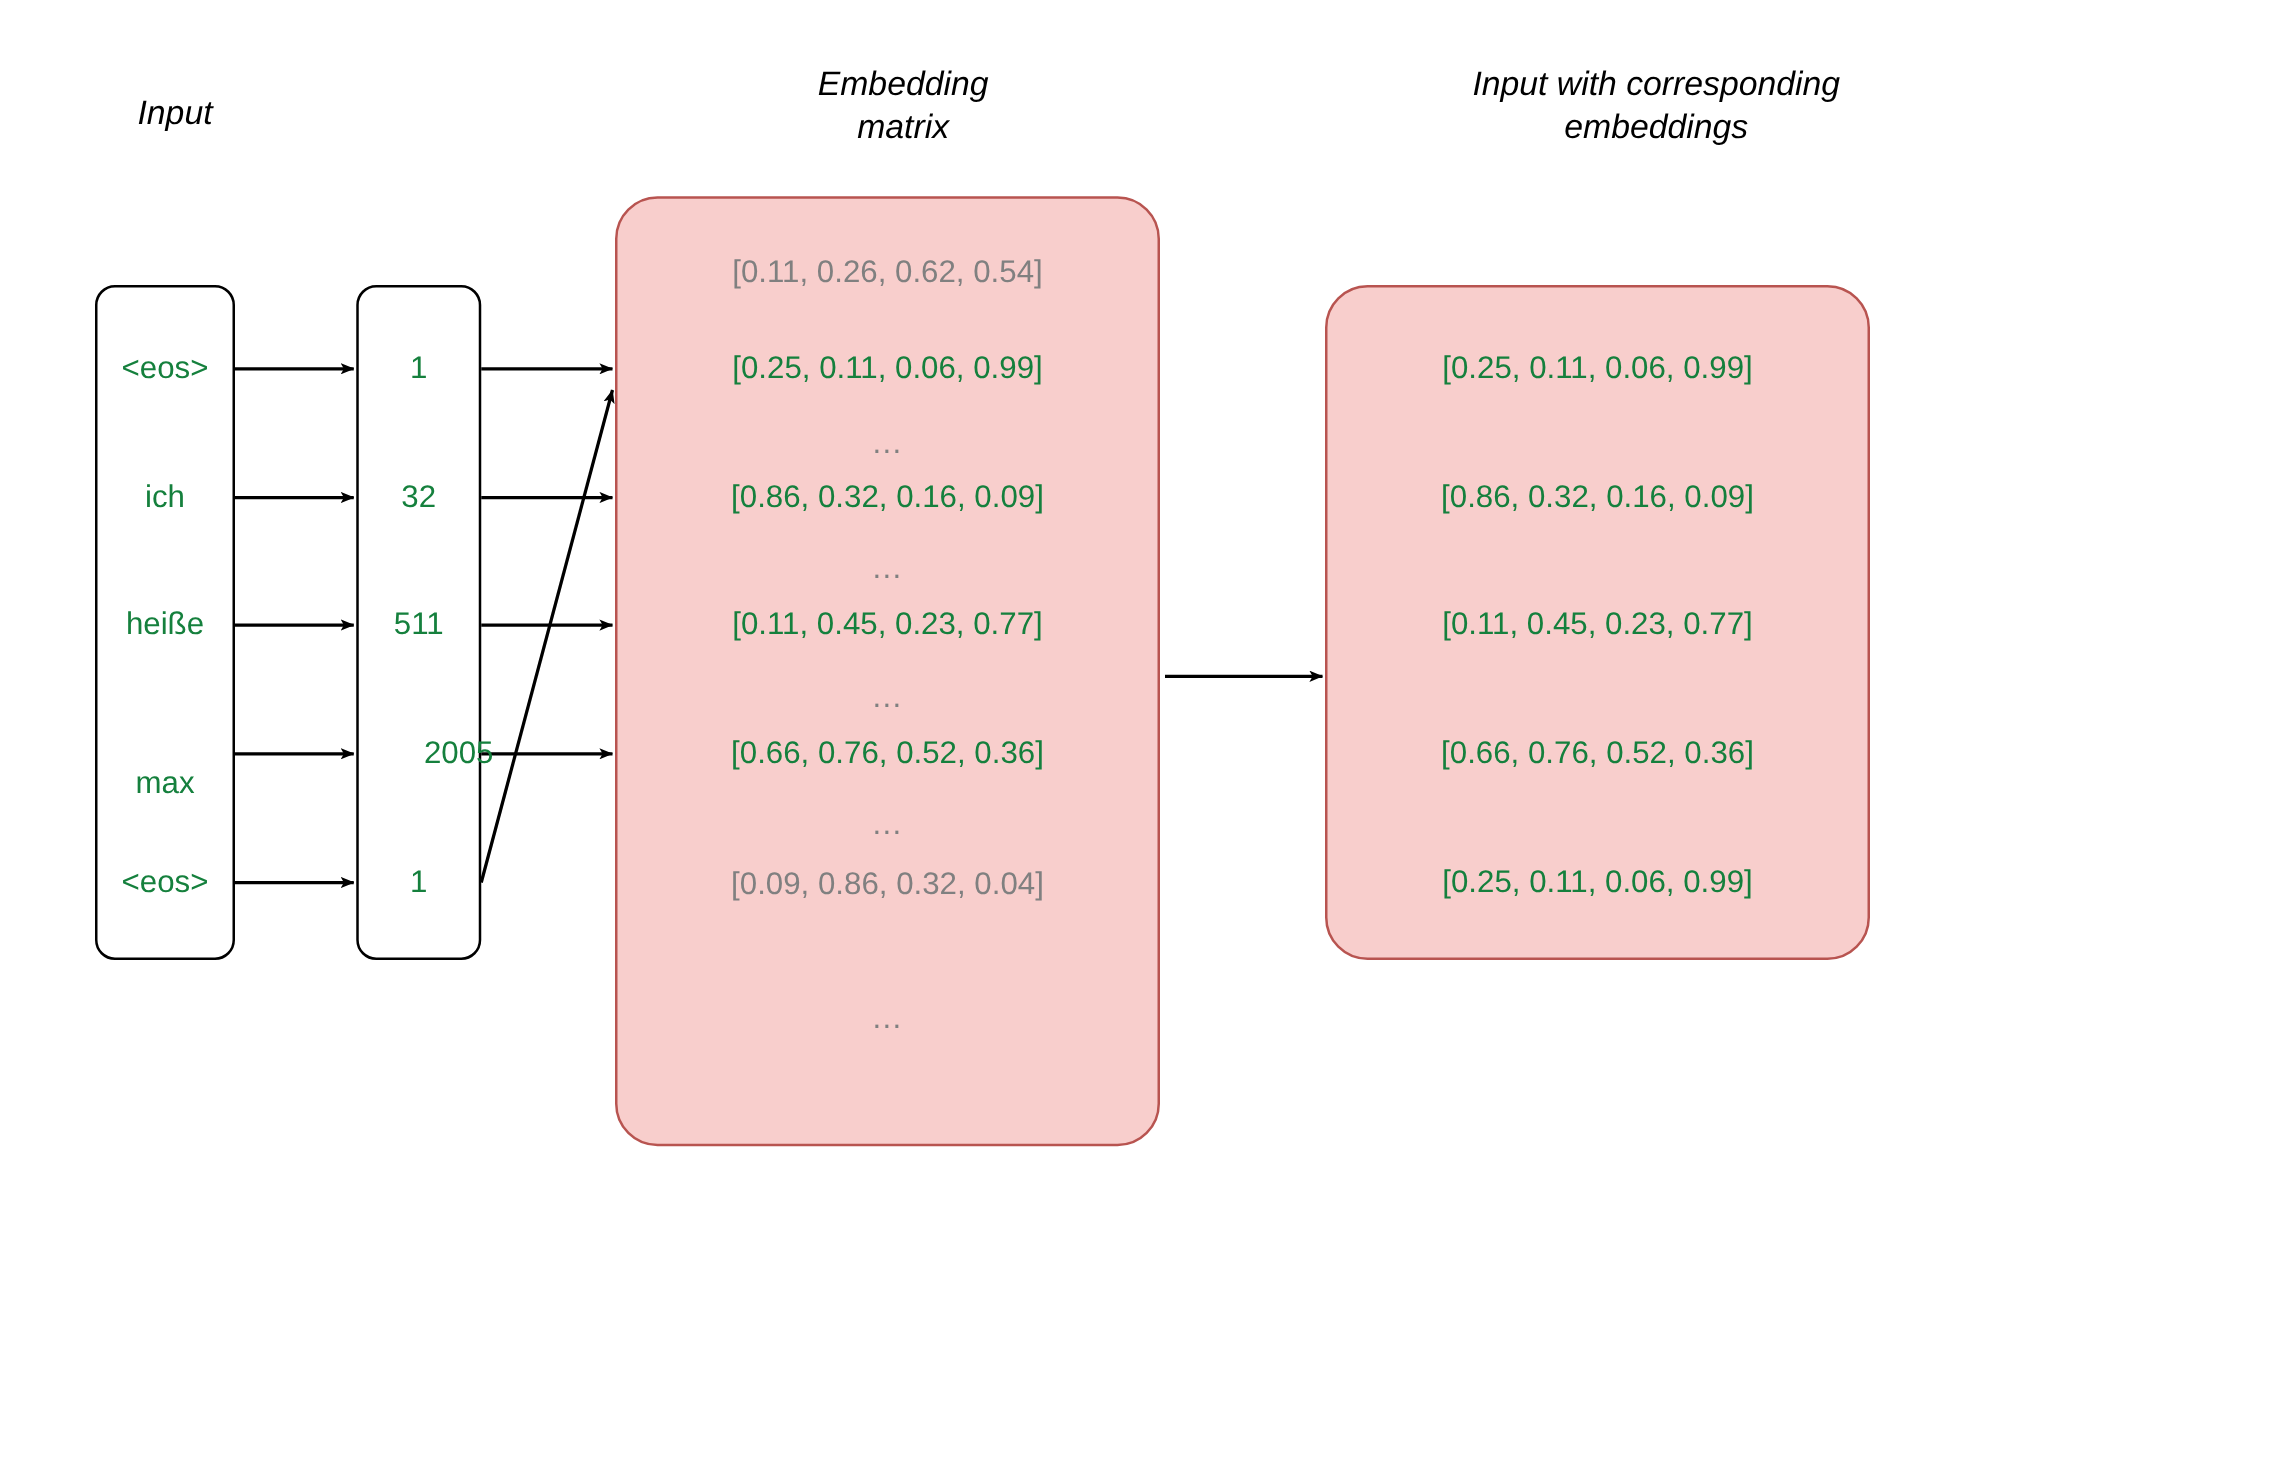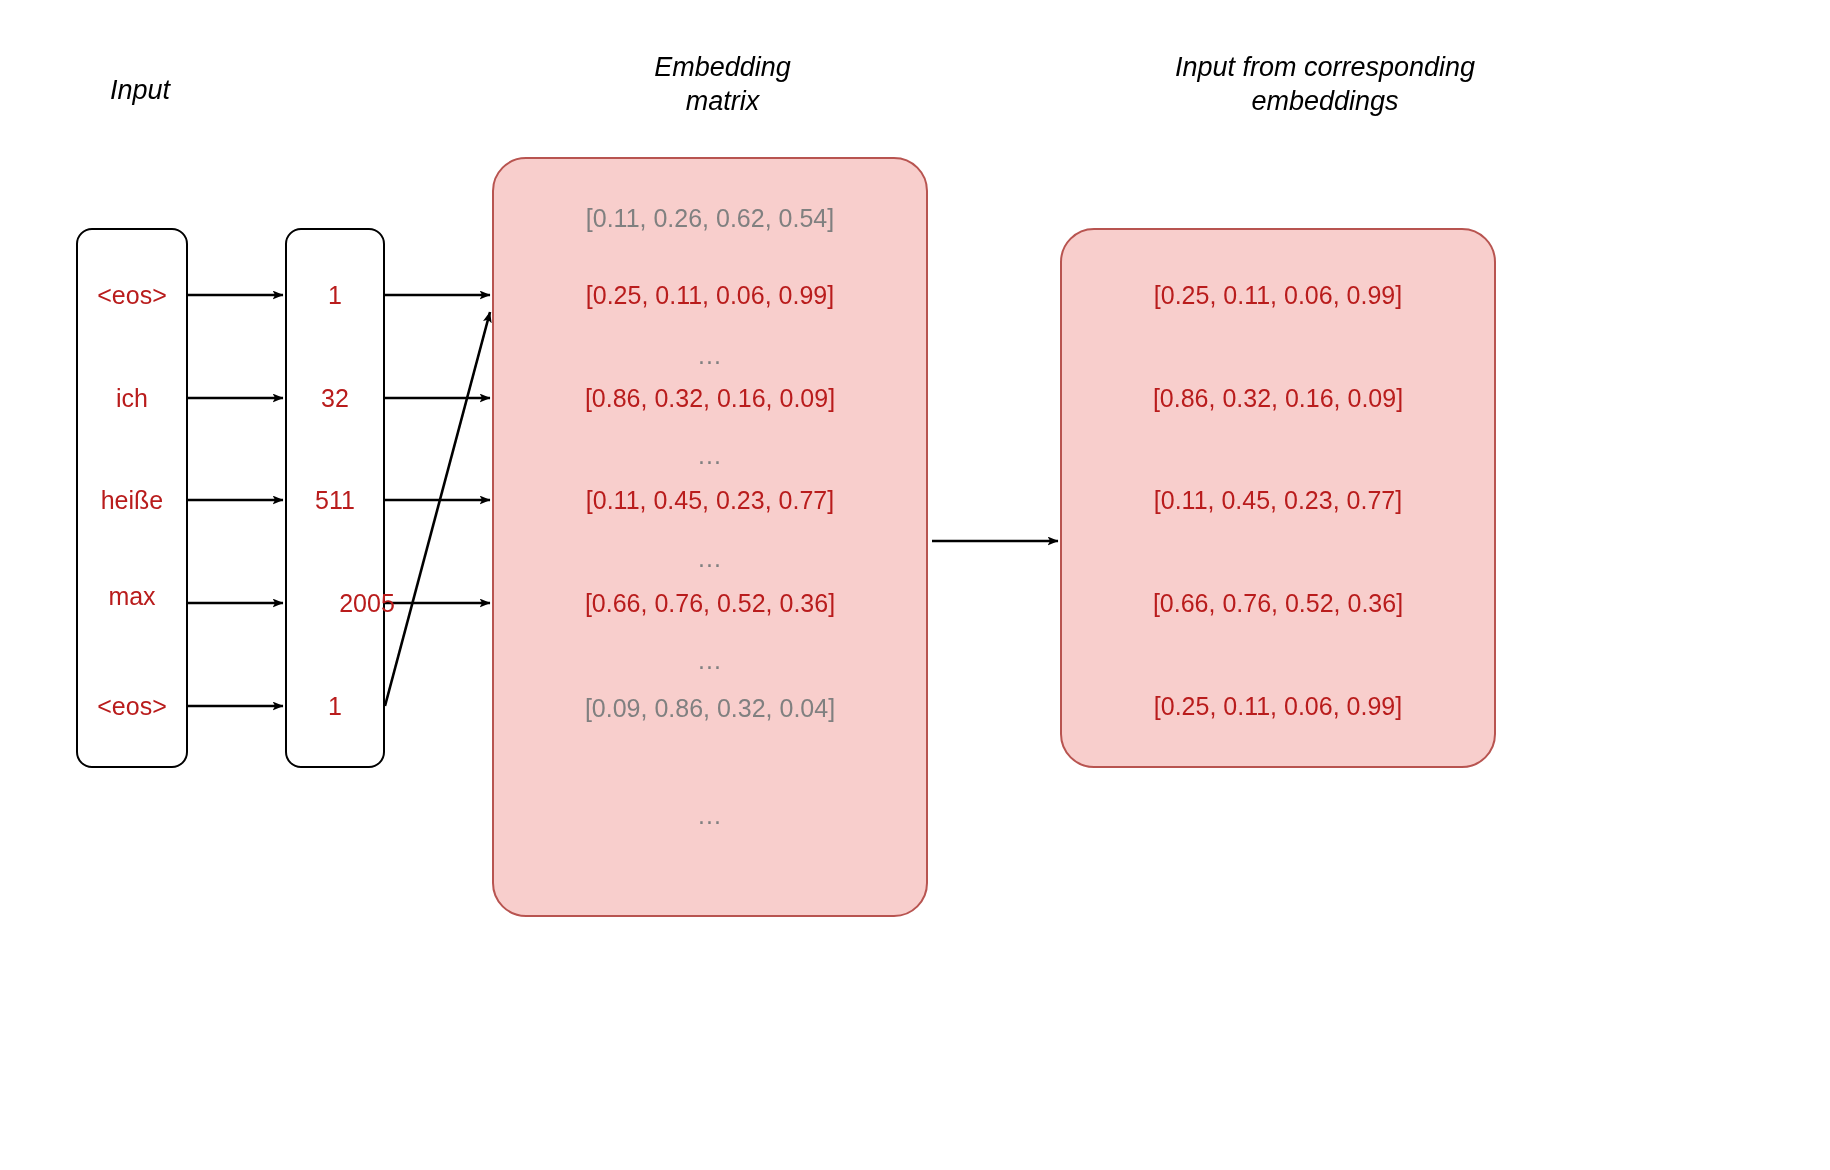--- a/index.html
+++ b/index.html
@@ -62,42 +62,42 @@
     border-radius: 34px;
     box-sizing: border-box;
   }
   #box-embedding { left: 492px;  top: 157px; width: 436px; height: 760px; }
   #box-output    { left: 1060px; top: 228px; width: 436px; height: 540px; }
 
   
   .cell {
     position: absolute;
     font-size: 25px;
-    color: #b91c1c;
+    color: #15803d;
     text-align: center;
     white-space: nowrap;
     transform: translateY(-50%);
   }
   .cell.muted { color: #808080; }
   .cell.ellipsis { font-size: 25px; color: #808080; letter-spacing: 1px; }
 
   .token-cell  { left: 76px;  width: 112px; }
   .index-cell  { left: 285px; width: 100px; }
   .emb-cell    { left: 492px; width: 436px; }
   .out-cell    { left: 1060px; width: 436px; }
 </style>
 </head>
 <body>
 
 <div id="stage">
 
   <div class="col-head" id="head-input">Input</div>
   <div class="col-head" id="head-embedding">Embedding
 matrix</div>
-  <div class="col-head" id="head-output">Input from corresponding
+  <div class="col-head" id="head-output">Input with corresponding
 embeddings</div>
 
   <div class="white-box" id="box-input"></div>
   <div class="white-box" id="box-indices"></div>
   <div class="pink-box" id="box-embedding"></div>
   <div class="pink-box" id="box-output"></div>
 
   <svg class="svg-layer" id="arrow-layer" viewBox="0 0 1830 1170">
     <defs>
       <marker id="arrowhead" markerWidth="11" markerHeight="9" refX="10.5" refY="4.5" orient="auto" markerUnits="userSpaceOnUse">
@@ -120,21 +120,21 @@
       </g>
     <g id="arrows-embedding-to-output">
         <line x1="932" y1="541" x2="1058" y2="541" stroke="#000000" stroke-width="2.6" marker-end="url(#arrowhead)"></line>
       </g>
   </svg>
 
   <div id="cells-root">
       <div class="cell token-cell" style="top: 295px;">&lt;eos&gt;</div>
       <div class="cell token-cell" style="top: 398px;">ich</div>
       <div class="cell token-cell" style="top: 500px;">heiße</div>
-      <div class="cell token-cell" style="top: 596px;">max</div>
+      <div class="cell token-cell" style="top: 627px;">max</div>
       <div class="cell token-cell" style="top: 706px;">&lt;eos&gt;</div>
       <div class="cell index-cell" style="top: 295px;">1</div>
       <div class="cell index-cell" style="top: 398px;">32</div>
       <div class="cell index-cell" style="top: 500px;">511</div>
       <div class="cell index-cell" style="top: 603px; padding-left: 32px;">2005</div>
       <div class="cell index-cell" style="top: 706px;">1</div>
       <div class="cell emb-cell muted" style="top: 218px;">[0.11, 0.26, 0.62, 0.54]</div>
       <div class="cell emb-cell" style="top: 295px;">[0.25, 0.11, 0.06, 0.99]</div>
       <div class="cell emb-cell muted ellipsis" style="top: 355px;">...</div>
       <div class="cell emb-cell" style="top: 398px;">[0.86, 0.32, 0.16, 0.09]</div>

